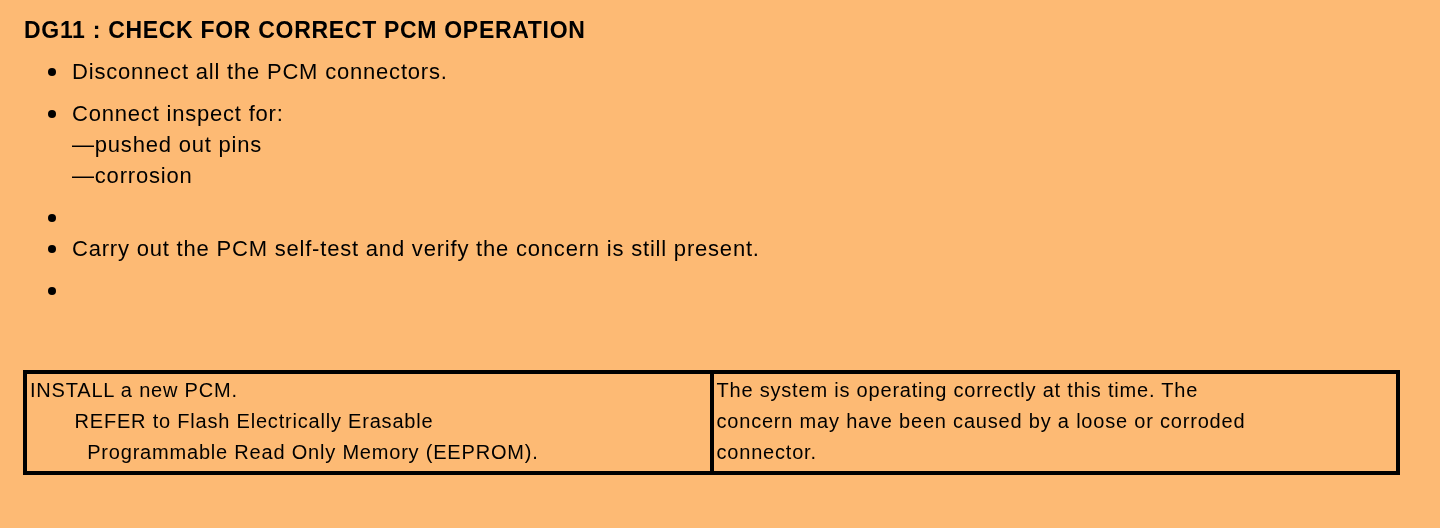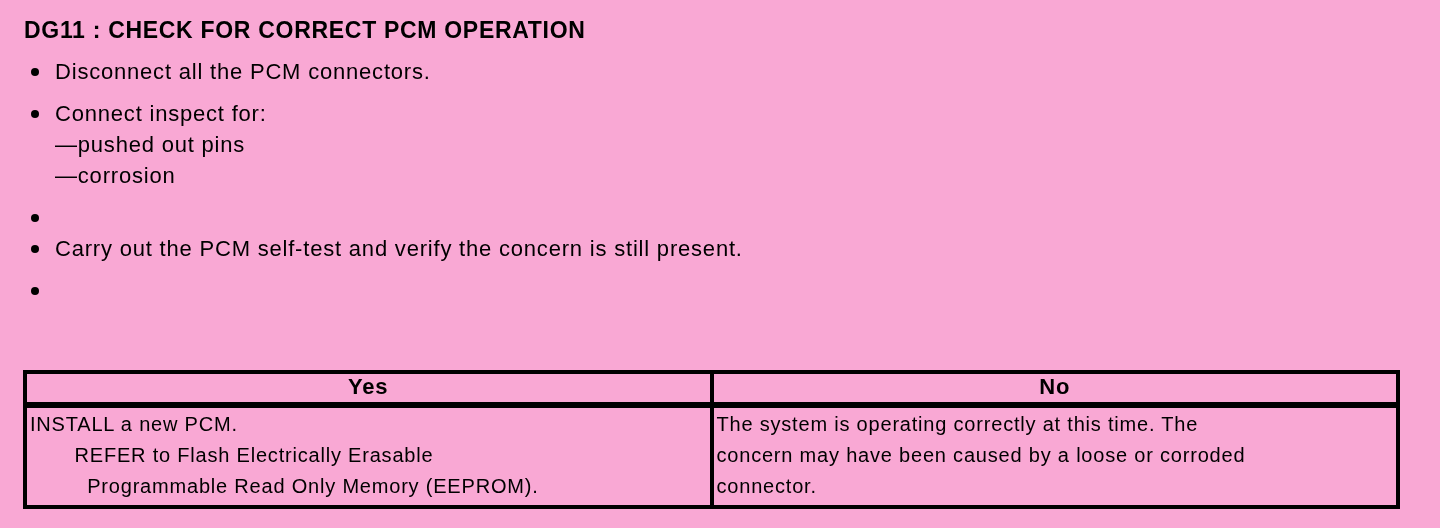--- a/index.html
+++ b/index.html
@@ -1,37 +1,37 @@
 <!DOCTYPE html>
 <html><head>
 <meta charset="utf-8">
 <style>
   * { box-sizing: border-box; }
   html, body { margin: 0; padding: 0; background: #ffffff; }
   .page {
     position: relative;
     width: 1440px;
     height: 528px;
-    background: #f9a8d4;
+    background: #fdba74;
     color: #000000;
     font-family: "Liberation Sans", sans-serif;
     overflow: hidden;
   }
   .heading {
     position: absolute;
     left: 24px;
     top: 17px;
     font-size: 23px;
     font-weight: 700;
     letter-spacing: 0.7px;
     white-space: nowrap;
   }
   .bullet-list {
     position: absolute;
-    left: 31px;
+    left: 48px;
     top: 56px;
     width: 1380px;
   }
   .bullet-item {
     display: flex;
     align-items: flex-start;
     margin-bottom: 11px;
     font-size: 22px;
     line-height: 31px;
     letter-spacing: 0.8px;
@@ -110,24 +110,20 @@
       </div>
 
       <div class="bullet-item bold">
         <span class="bullet-dot"></span>
       </div>
     </div>
 
   <table class="decision-table">
     <tbody>
       <tr>
-        <th>Yes</th>
-        <th>No</th>
-      </tr>
-      <tr>
         <td>INSTALL a new PCM.
        REFER to Flash Electrically Erasable
          Programmable Read Only Memory (EEPROM).</td>
         <td>The system is operating correctly at this time. The
 concern may have been caused by a loose or corroded
 connector.</td>
       </tr>
     </tbody>
   </table>
 

